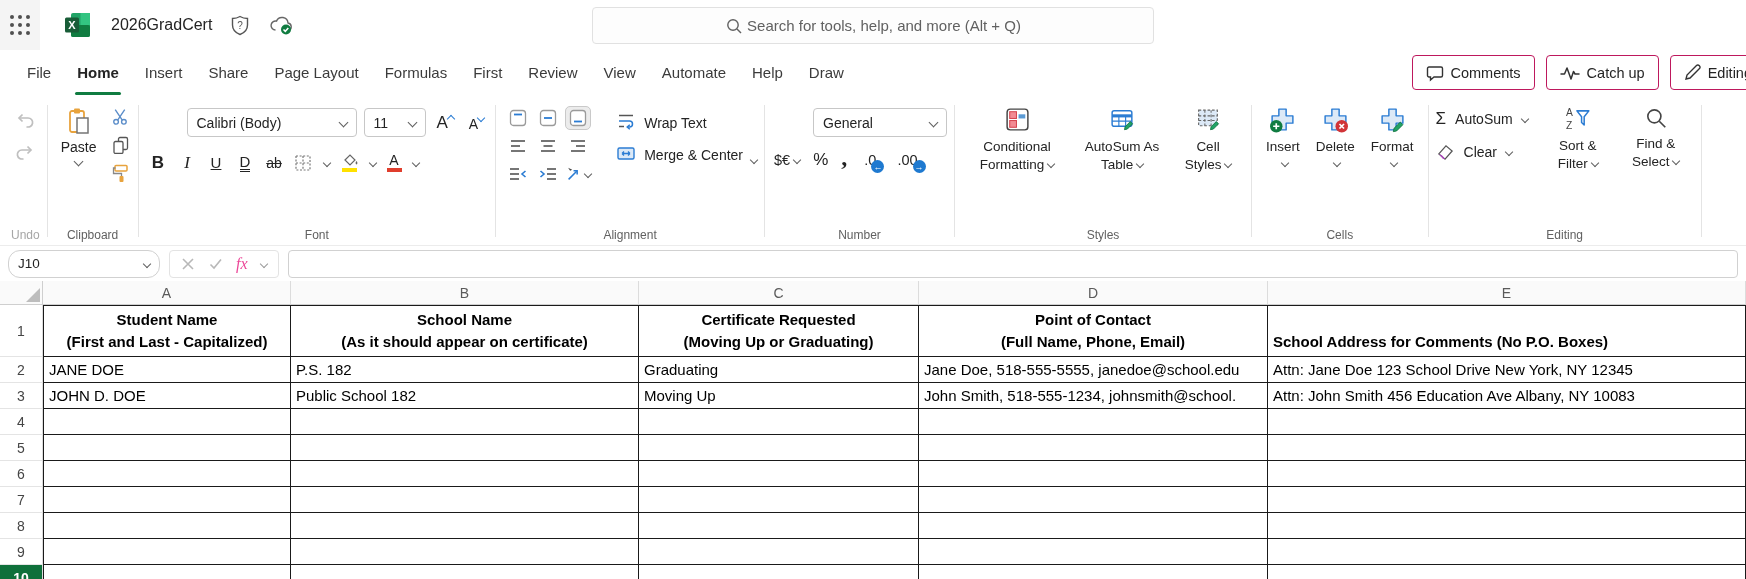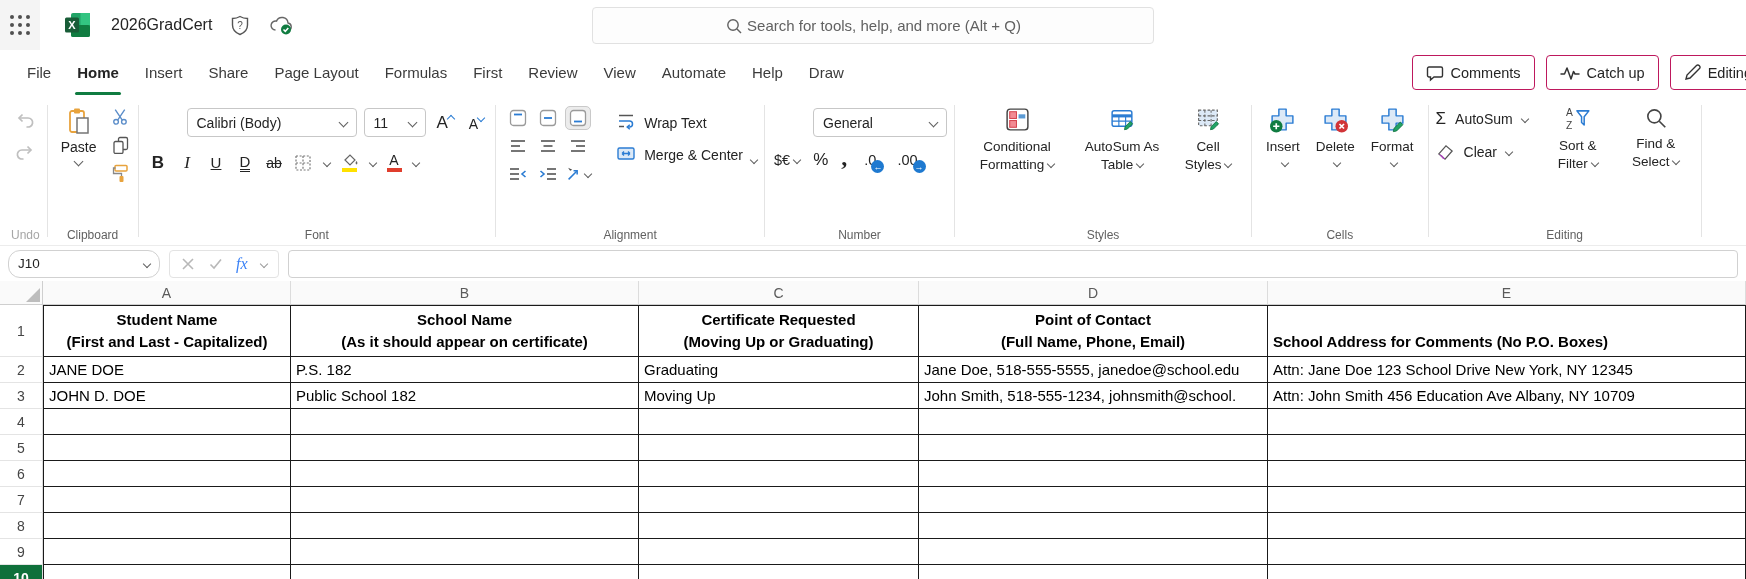--- a/index.html
+++ b/index.html
@@ -86,21 +86,21 @@
   .bigbtn .chevrow{margin-top:4px;}
   
   .edcol{display:flex;flex-direction:column;gap:13px;padding-top:10px;}
   .edrow{display:flex;align-items:center;gap:9px;font-size:14px;cursor:pointer;white-space:nowrap;}
 
   
   .formulabar{height:36px;display:flex;align-items:center;padding:0 8px;gap:9px;border-top:1px solid #ececec;background:#fff;box-sizing:border-box;}
   .namebox{width:152px;height:28px;border:1px solid #d1d1d1;border-radius:12px;display:flex;align-items:center;justify-content:space-between;
     padding:0 9px;font-size:13.5px;background:#fff;box-sizing:border-box;cursor:pointer;}
   .fxcluster{height:28px;border:1px solid #e3e3e3;border-radius:4px;display:flex;align-items:center;gap:13px;padding:0 11px;background:#fff;box-sizing:border-box;}
-  .fxlabel{display:flex;align-items:baseline;color:#3b82f6;cursor:pointer;}
+  .fxlabel{display:flex;align-items:baseline;color:#ec4899;cursor:pointer;}
   .fxlabel .f{font-family:"Liberation Serif",serif;font-style:italic;font-size:16px;}
   .finput{flex:1;height:28px;border:1px solid #d1d1d1;border-radius:4px;background:#fff;box-sizing:border-box;
     font-size:14px;display:flex;align-items:center;padding:0 8px;cursor:text;}
 
   
   .grid{height:298px;overflow:hidden;background:#fff;}
   .chrow{display:flex;height:24px;}
   .corner{width:43px;flex:none;background:#fafafa;border-right:1px solid #cfcfcf;border-bottom:1px solid #cfcfcf;position:relative;box-sizing:border-box;cursor:pointer;}
   .corner .tri{position:absolute;right:2px;bottom:2px;width:0;height:0;border-left:14px solid transparent;border-bottom:14px solid #bdbdbd;}
   .colh{display:flex;align-items:center;justify-content:center;color:#5a5a5a;background:#fafafa;
@@ -673,21 +673,21 @@
           <div class="cell w1">
             <div>Public School 182</div>
           </div>
           <div class="cell w2">
             <div>Moving Up</div>
           </div>
           <div class="cell w3">
             <div>John Smith, 518-555-1234, johnsmith@school.</div>
           </div>
           <div class="cell w4">
-            <div>Attn: John Smith 456 Education Ave Albany, NY 10709</div>
+            <div>Attn: John Smith 456 Education Ave Albany, NY 10083</div>
           </div>
         </div>
         <div class="g-row">
           <div class="rownum">4</div>
           <div class="cell w0"></div>
           <div class="cell w1"></div>
           <div class="cell w2"></div>
           <div class="cell w3"></div>
           <div class="cell w4"></div>
         </div>

